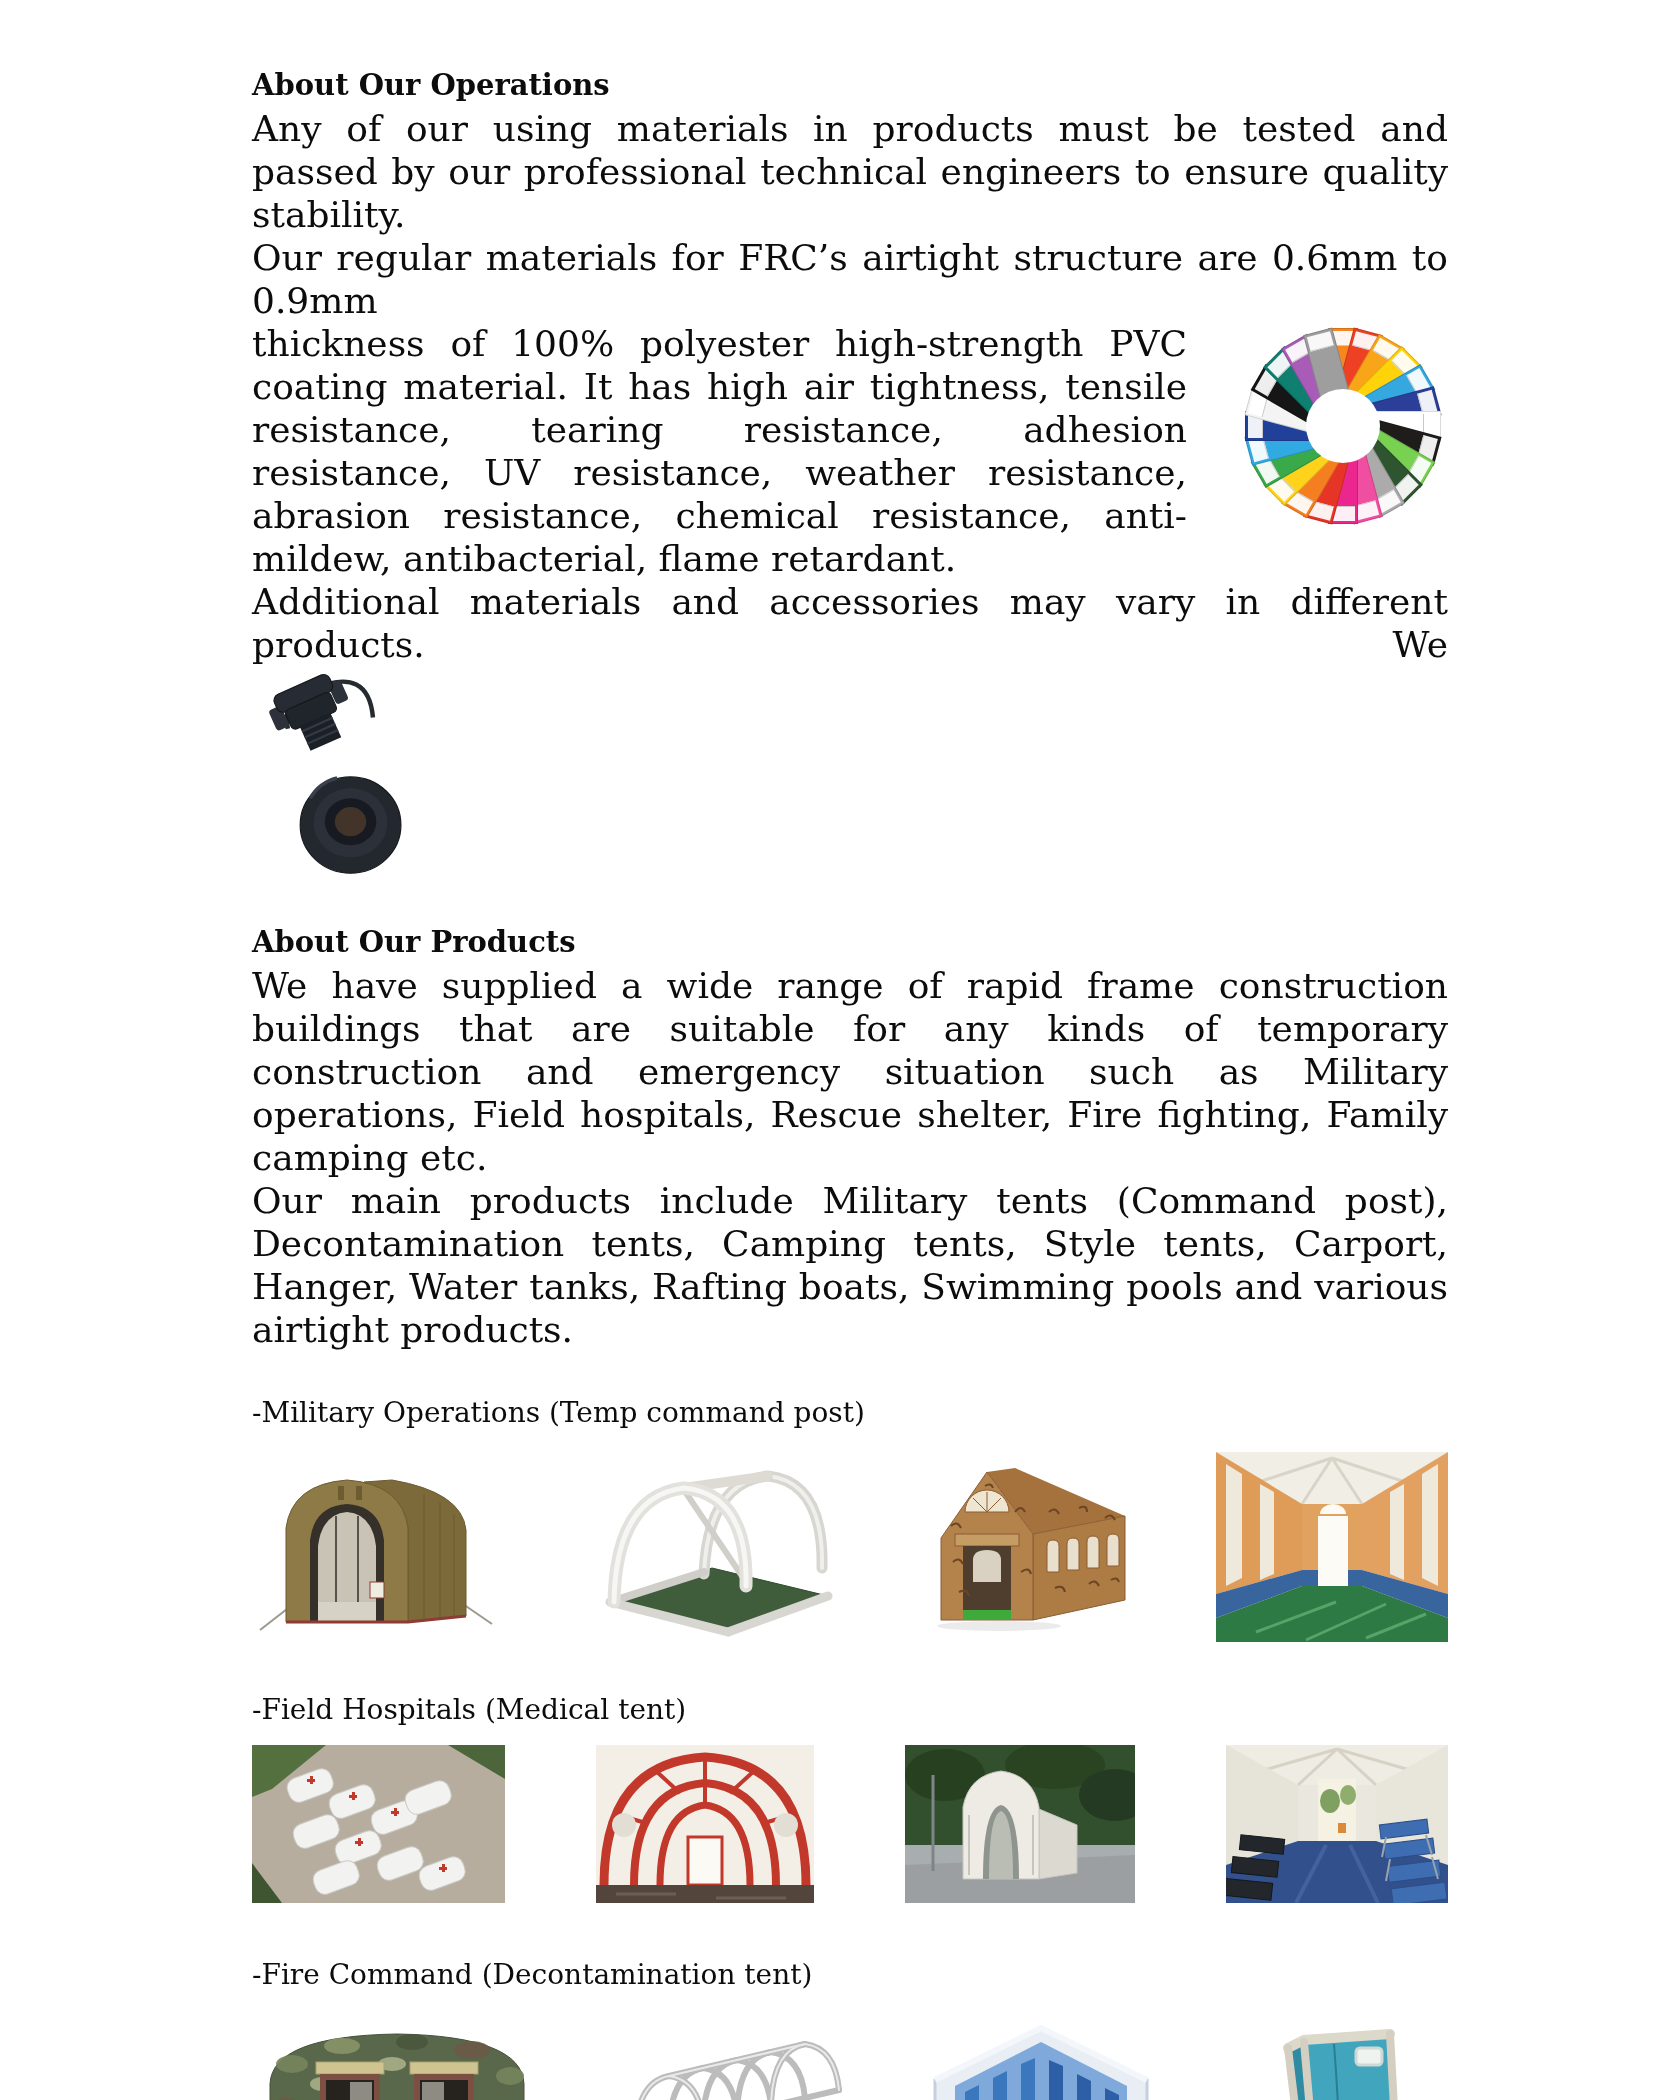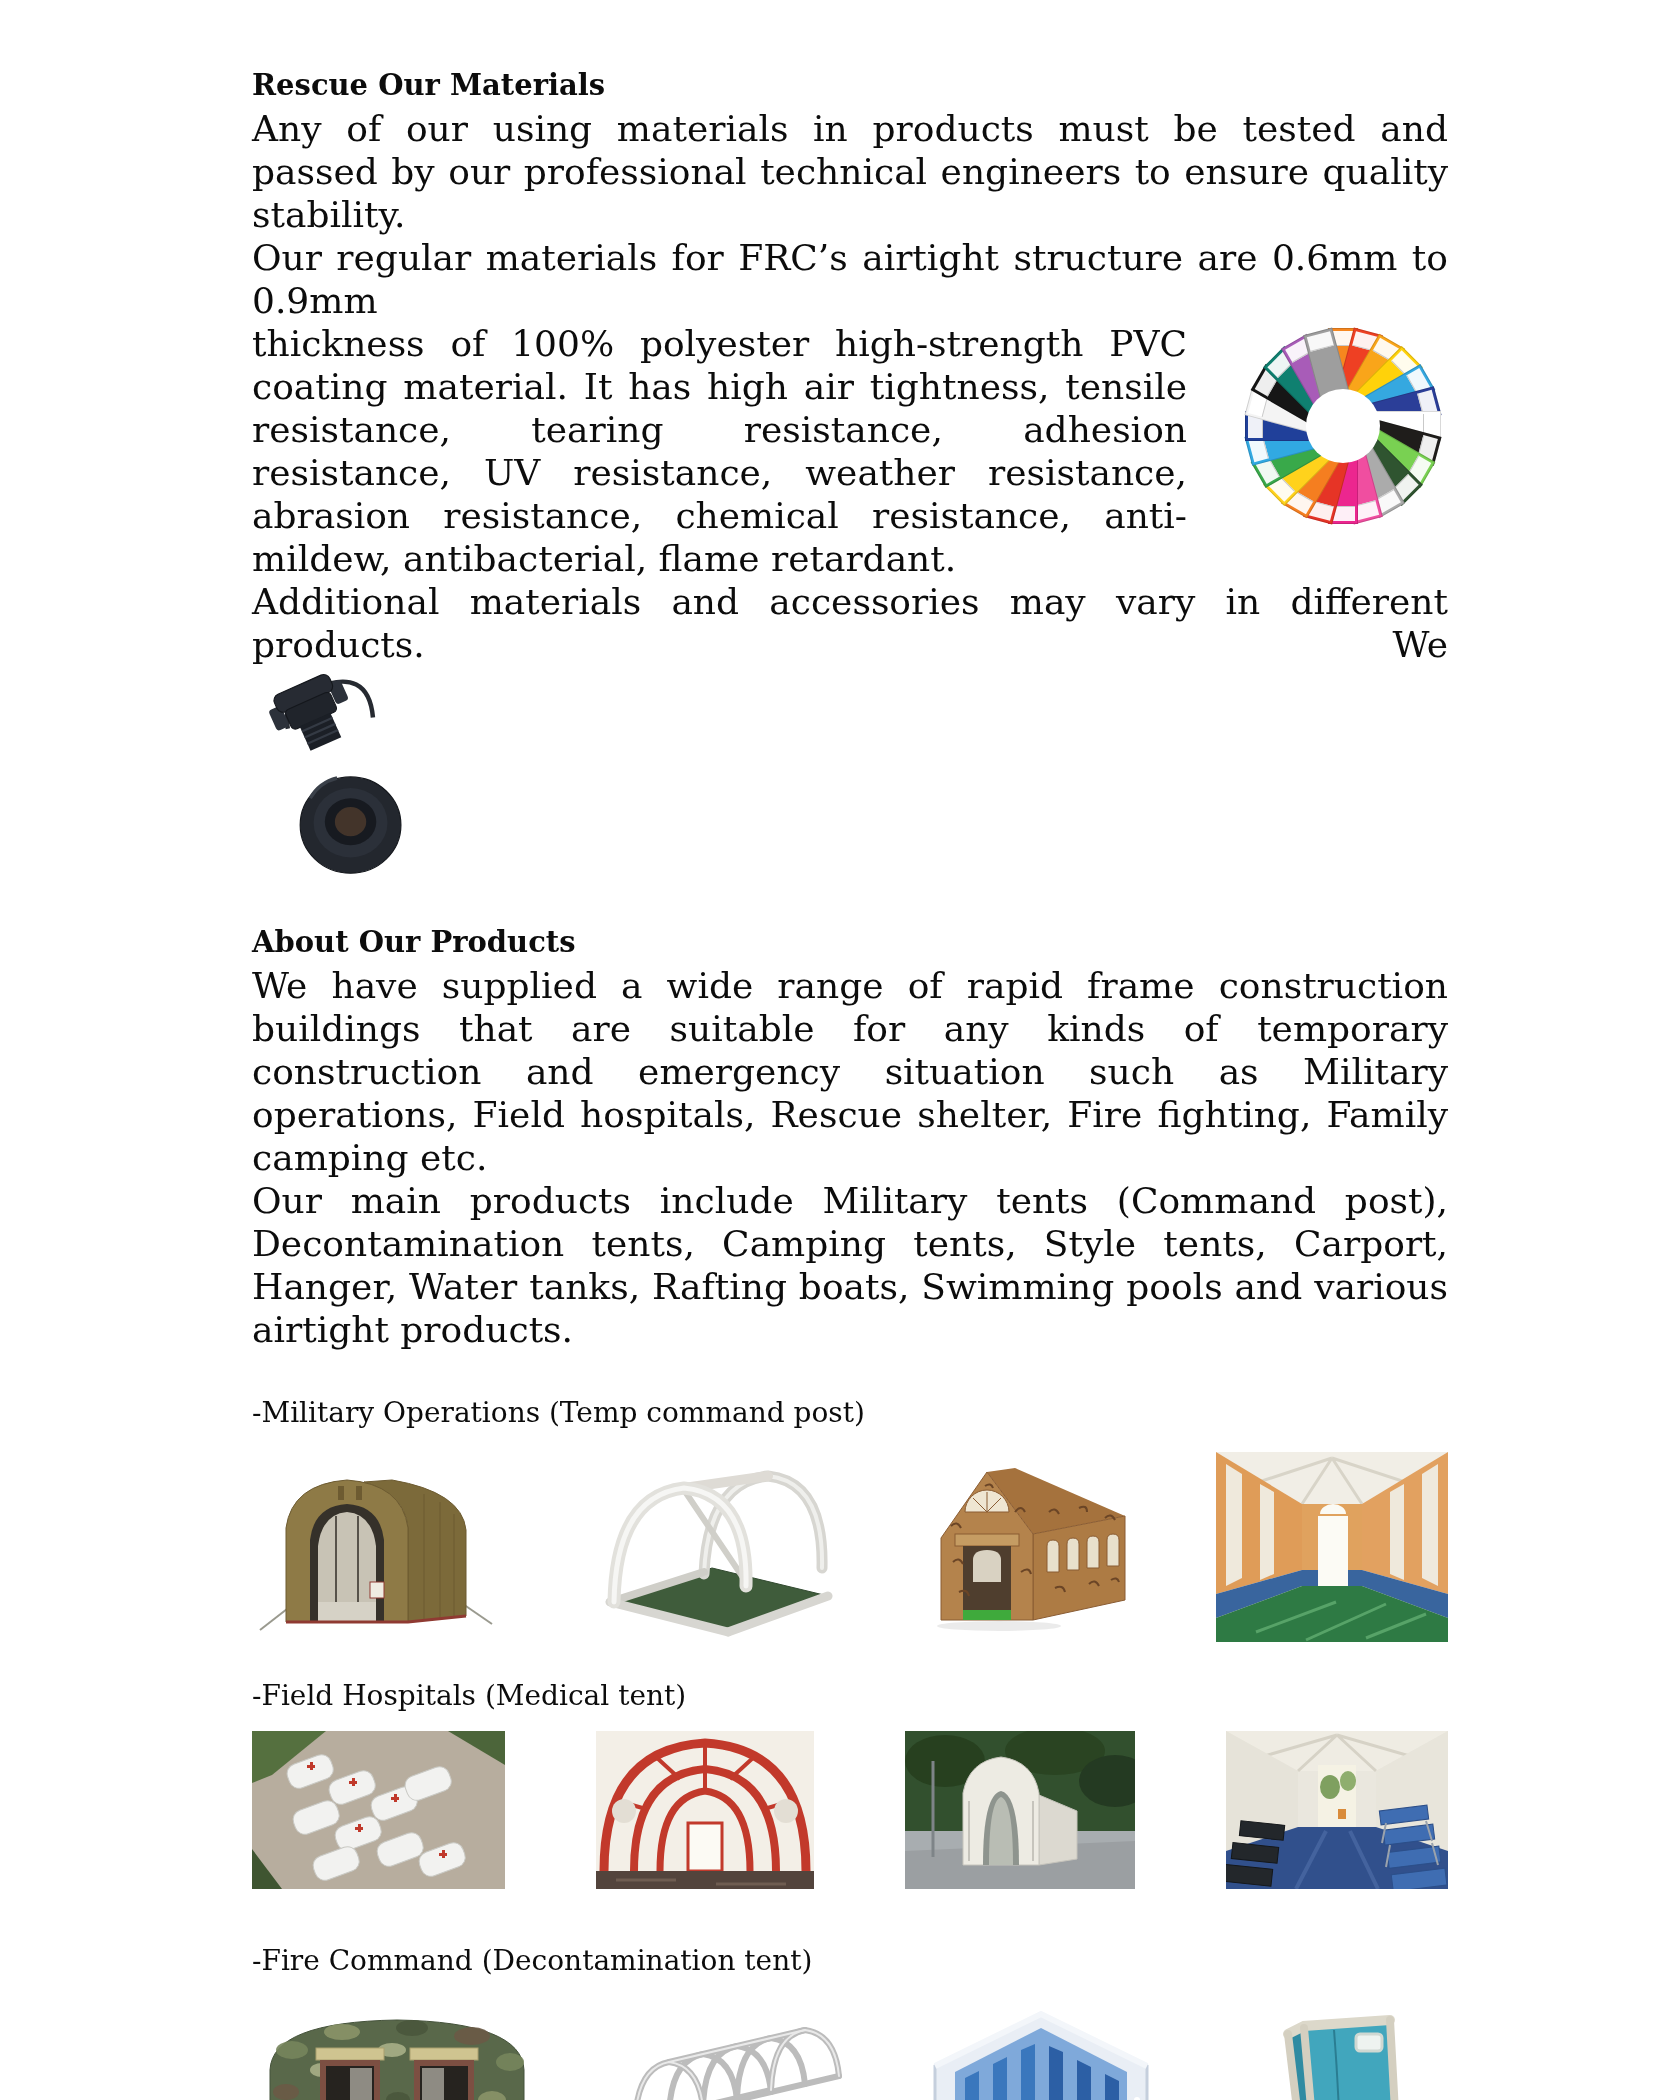--- a/index.html
+++ b/index.html
@@ -22,21 +22,21 @@
     background:rgba(255,255,255,.93);border-bottom:1px solid #c9c9c9;}
   .wheel-hole{position:absolute;left:50%;top:50%;width:74px;height:74px;margin:-37px 0 0 -37px;
     border-radius:50%;background:#ffffff;}
   .wrap3{display:flex;align-items:flex-start;}
   .valve-cell{flex:none;width:168px;height:215px;}
   .wrap3 .txt{flex:1;}
   .mt-products{margin-top:40px;}
   .cat-label{font-size:28px;line-height:43px;margin:0;}
   .mt-cat1{margin-top:40px;}
   .mt-row1{margin-top:18px;}
-  .mt-cat2{margin-top:32px;}
+  .mt-cat2{margin-top:46px;}
   .mt-row2{margin-top:14px;}
   .mt-cat3{margin-top:50px;}
   .mt-row3{margin-top:18px;}
   .img-row{display:flex;justify-content:space-between;align-items:flex-start;}
   .photo{position:relative;overflow:hidden;}
   .photo svg{display:block;width:100%;height:100%;}
   
   .p11{width:252px;height:185px;} .p12{width:260px;height:185px;}
   .p13{width:205px;height:185px;} .p14{width:232px;height:190px;}
   
@@ -44,21 +44,21 @@
   .p23{width:230px;height:158px;} .p24{width:222px;height:158px;}
   
   .p31{width:290px;height:168px;} .p32{width:225px;height:135px;margin-top:10px;}
   .p33{width:240px;height:168px;} .p34{width:210px;height:160px;}
 </style>
 </head>
 <body>
 
 <div class="page">
 
-  <h2 class="h">Rescue Our Materials</h2>
+  <h2 class="h">About Our Operations</h2>
 
   <p class="bodytext">Any of our using materials in products must be tested and passed by our professional technical engineers to ensure quality stability.</p>
 
   <p class="bodytext lead">Our regular materials for FRC’s airtight structure are 0.6mm to 0.9mm</p>
 
   <div class="wrap2">
     <p class="bodytext txt">thickness of 100% polyester high-strength PVC coating material. It has high air tightness, tensile resistance, tearing resistance, adhesion resistance, UV resistance, weather resistance, abrasion resistance, chemical resistance, anti-mildew, antibacterial, flame retardant.</p>
     <div class="wheel-cell" aria-label="pvc-color-swatch-wheel">
       <div class="wheel">
           <div class="swatch" style="background: rgb(246, 135, 31); transform: rotate(0deg) translateY(-26px);"></div>

